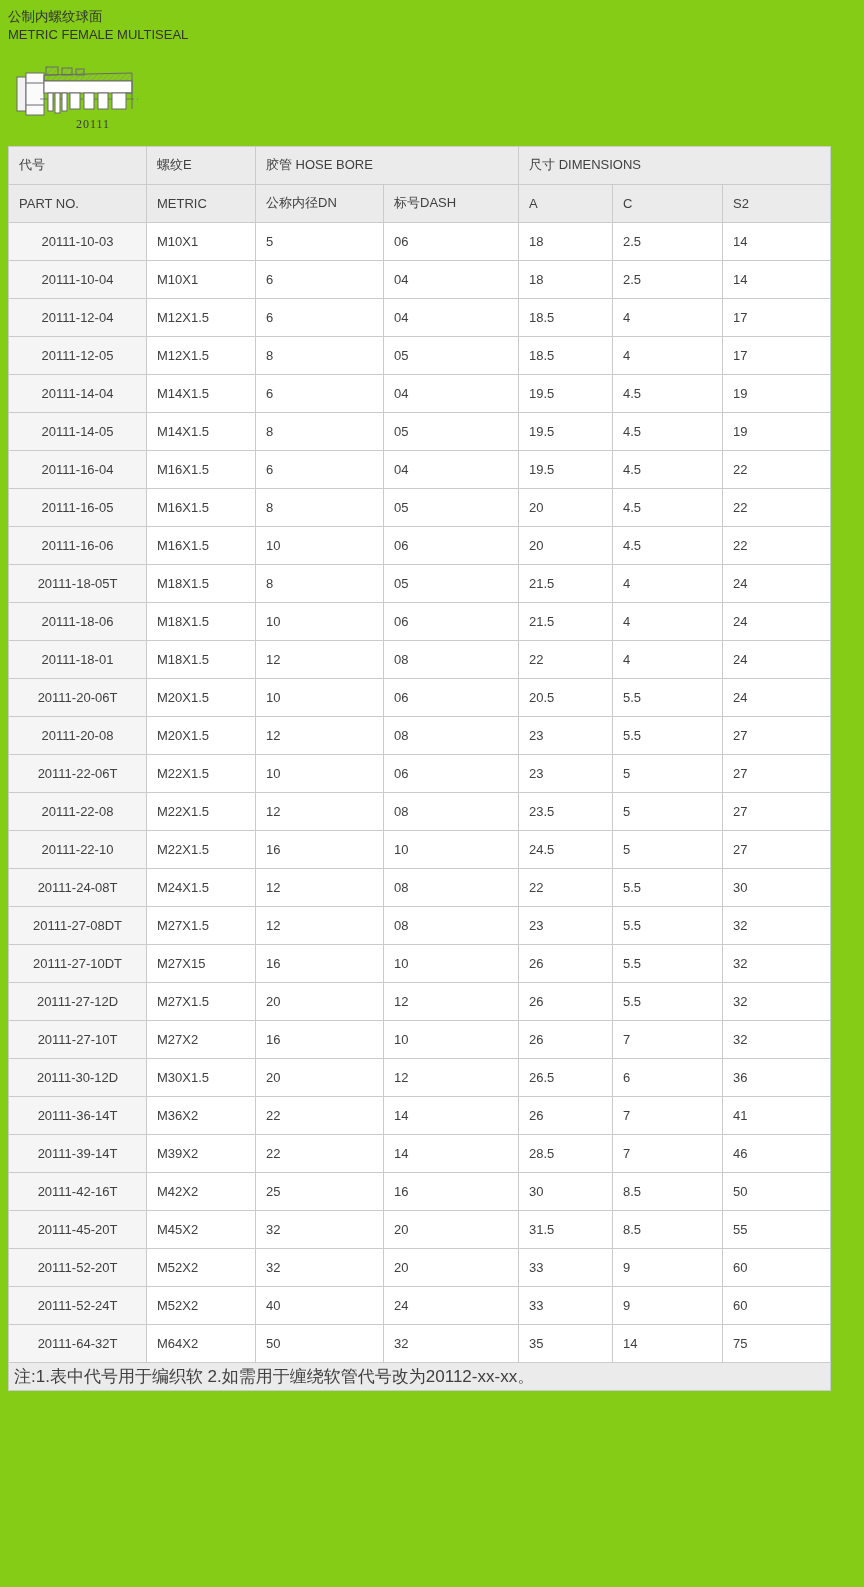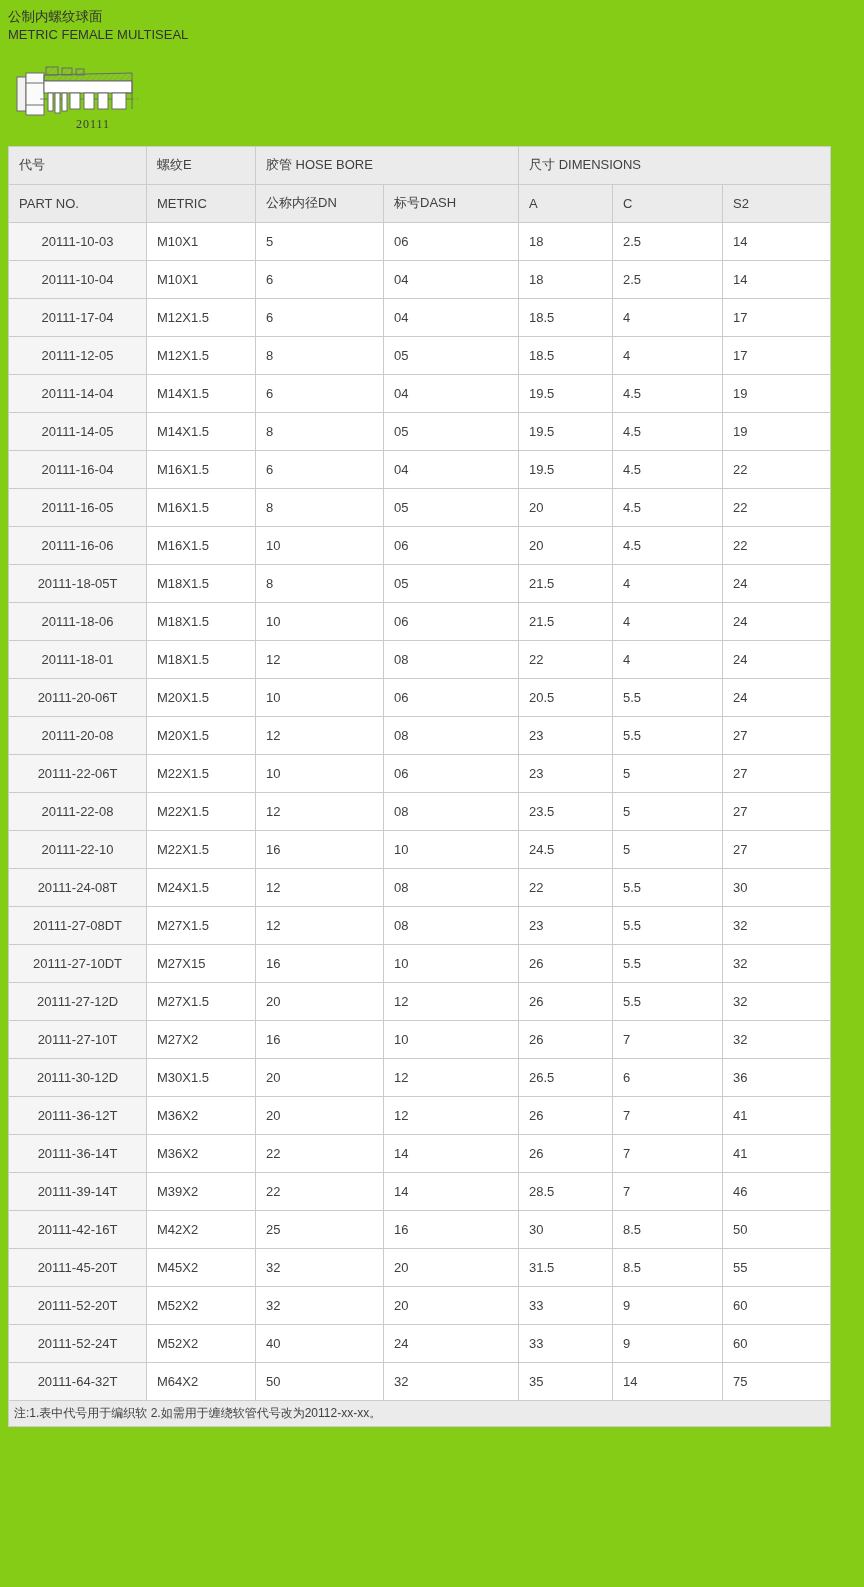--- a/index.html
+++ b/index.html
@@ -52,21 +52,21 @@
     overflow: hidden;
     white-space: nowrap;
     color: #3f3f3f;
   }
   table.parts thead th { background: #ebebeb; }
   table.parts tbody td { background: #ffffff; }
   table.parts tbody td:first-child { background: #f5f5f5; text-align: center; }
   table.parts tfoot td {
     background: #ebebeb;
     height: 21px;
-    font-size: 12px;
+    font-size: 17px;
     padding: 2px 5px;
   }
 </style>
 </head>
 <body>
 
 <div class="page">
 
   <div class="title-block">
     <div class="title-zh">公制内螺纹球面</div>
@@ -152,21 +152,21 @@
         <tr>
           <td>20111-10-04</td>
           <td>M10X1</td>
           <td>6</td>
           <td>04</td>
           <td>18</td>
           <td>2.5</td>
           <td>14</td>
         </tr>
         <tr>
-          <td>20111-17-04</td>
+          <td>20111-12-04</td>
           <td>M12X1.5</td>
           <td>6</td>
           <td>04</td>
           <td>18.5</td>
           <td>4</td>
           <td>17</td>
         </tr>
         <tr>
           <td>20111-12-05</td>
           <td>M12X1.5</td>
@@ -341,29 +341,20 @@
         <tr>
           <td>20111-30-12D</td>
           <td>M30X1.5</td>
           <td>20</td>
           <td>12</td>
           <td>26.5</td>
           <td>6</td>
           <td>36</td>
         </tr>
         <tr>
-          <td>20111-36-12T</td>
-          <td>M36X2</td>
-          <td>20</td>
-          <td>12</td>
-          <td>26</td>
-          <td>7</td>
-          <td>41</td>
-        </tr>
-        <tr>
           <td>20111-36-14T</td>
           <td>M36X2</td>
           <td>22</td>
           <td>14</td>
           <td>26</td>
           <td>7</td>
           <td>41</td>
         </tr>
         <tr>
           <td>20111-39-14T</td>

